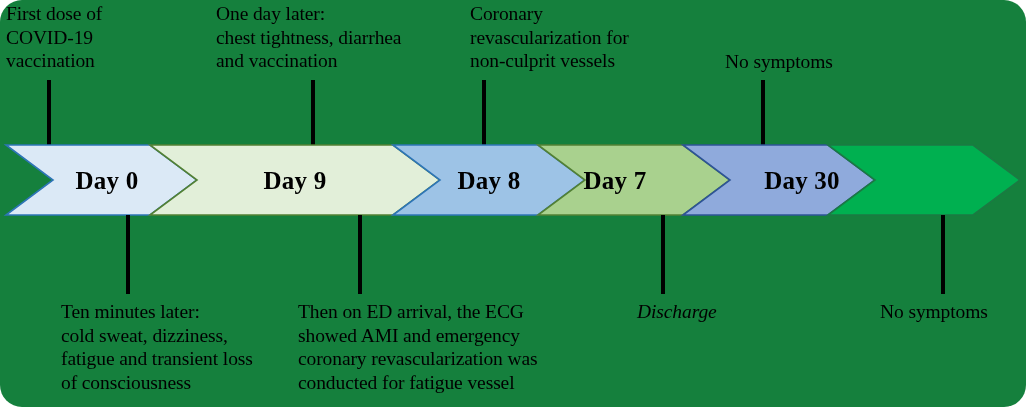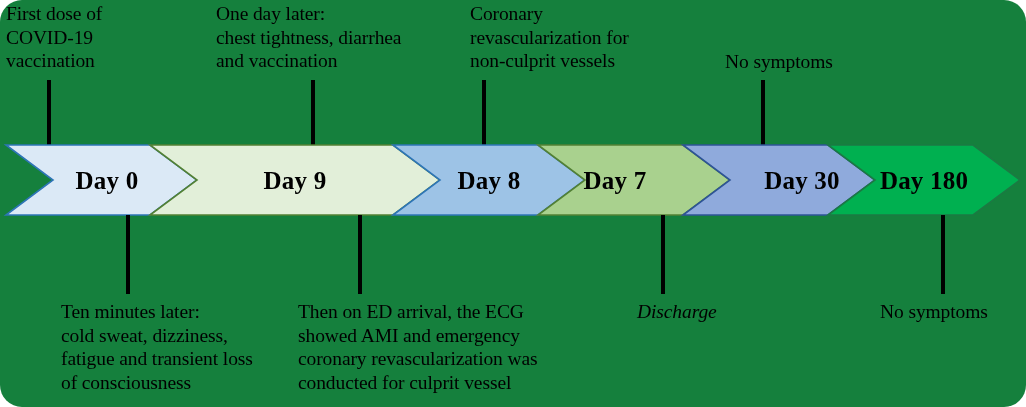--- a/index.html
+++ b/index.html
@@ -81,31 +81,30 @@
       <polygon points="538,145 683,145 730,180 683,215 538,215 585,180" fill="#a9d18e" stroke="#538135" stroke-width="1.6" stroke-linejoin="miter"></polygon>
       <polygon points="683,145 828,145 875,180 828,215 683,215 730,180" fill="#8faadc" stroke="#2e5496" stroke-width="1.6" stroke-linejoin="miter"></polygon>
       <polygon points="828,145 973,145 1020,180 973,215 828,215 875,180" fill="#00b050" stroke="#1b7a43" stroke-width="1.6" stroke-linejoin="miter"></polygon>
     </svg>
 
   <div class="seg-label" style="left: 107px; top: 181px;">Day 0</div>
   <div class="seg-label" style="left: 295px; top: 181px;">Day 9</div>
   <div class="seg-label" style="left: 489px; top: 181px;">Day 8</div>
   <div class="seg-label" style="left: 615px; top: 181px;">Day 7</div>
   <div class="seg-label" style="left: 779px; top: 181px; margin-left: 23px;">Day 30</div>
-  <div class="seg-label" style="left: 924px; top: 181px;">Day 180</div>
 
   <div class="tick" style="left: 126px; top: 215px; height: 79px; background: rgb(0, 0, 0);"></div>
   <div class="tick" style="left: 358px; top: 215px; height: 79px; background: rgb(0, 0, 0);"></div>
   <div class="tick" style="left: 661px; top: 215px; height: 79px; background: rgb(0, 0, 0);"></div>
   <div class="tick" style="left: 941px; top: 215px; height: 79px; background: rgb(0, 0, 0);"></div>
 
   <div class="anno anno-bottom" style="left: 17px; top: 300px; margin-left: 44px;"> Ten minutes later:
 cold sweat, dizziness,
 fatigue and transient loss
 of consciousness</div>
   <div class="anno anno-bottom" style="left: 298px; top: 300px;"> Then on ED arrival, the ECG
 showed AMI and emergency
 coronary revascularization was
-conducted for culprit vessel</div>
+conducted for fatigue vessel</div>
   <div class="anno anno-bottom" style="left: 637px; top: 300px; font-style: italic;">Discharge</div>
   <div class="anno anno-bottom" style="left: 880px; top: 300px;">No symptoms</div>
 
 </div>
 
 </body></html>

